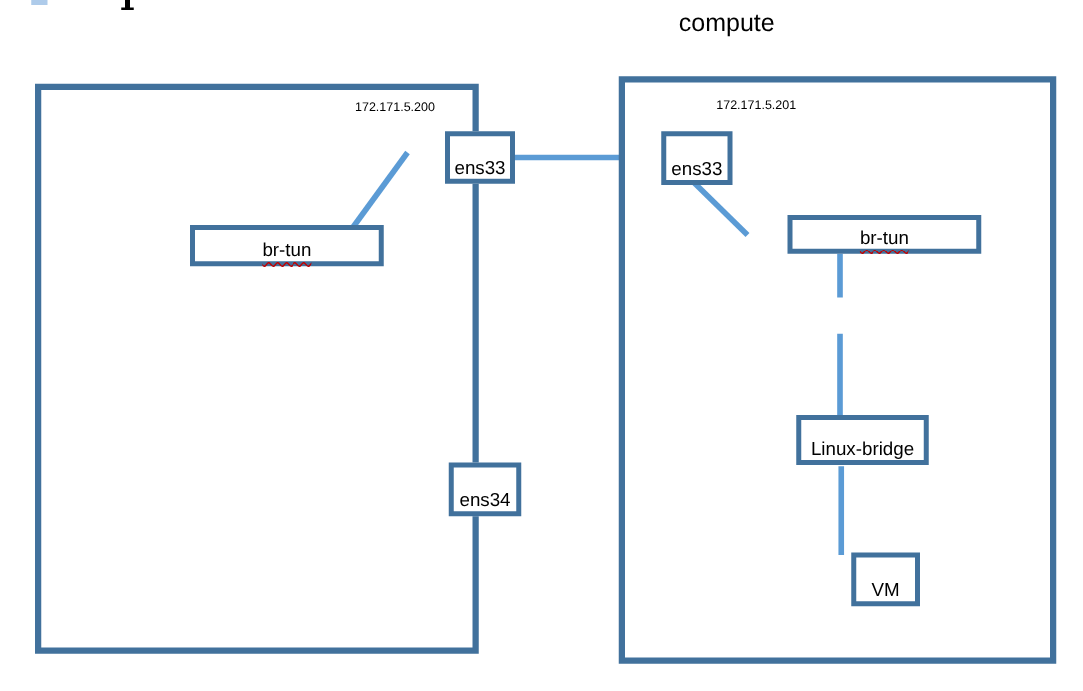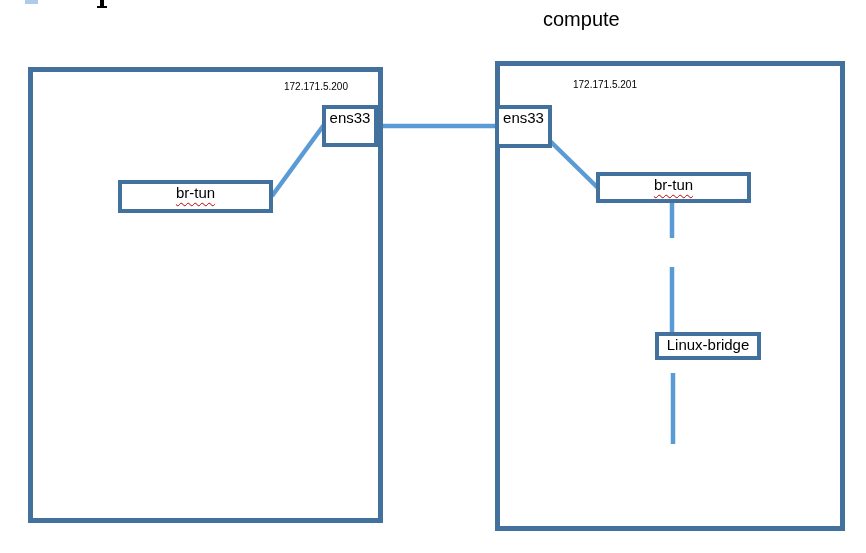--- a/index.html
+++ b/index.html
@@ -39,25 +39,26 @@
     width: 866px; height: 553px;
     z-index: 1;
     pointer-events: none;
   }
   .node {
     position: absolute;
     background: #ffffff;
     border: 4px solid var(--box-border);
     z-index: 3;
     display: flex;
-    align-items: flex-start;
+    align-items: flex-end;
     justify-content: center;
     font-size: 15px;
     color: var(--text);
     white-space: nowrap;
+    margin-left: 34px;
   }
   .misspelled {
     text-decoration-line: underline;
     text-decoration-style: wavy;
     text-decoration-color: var(--spellcheck);
     text-decoration-thickness: 1px;
     text-underline-offset: 4px;
   }
   .ip-label {
     position: absolute;
@@ -114,32 +115,38 @@
   <div class="ip-label" style="left:284px; top:81px;">172.171.5.200</div>
 
   <div class="node" style="left:322px; top:105px; width:56px; height:42px;">
     <span>ens33</span>
   </div>
 
   <div class="node" style="left:118px; top:180px; width:155px; height:33px;">
     <span class="misspelled">br-tun</span>
   </div>
 
+  <div class="node" style="left:325px; top:370px; width:58px; height:43px;">
+    <span>ens34</span>
+  </div>
 
   <div class="host-box" style="left:495px; top:61px; width:350px; height:470px;"></div>
 
   <div class="ip-label" style="left:529px; top:79px;margin-left:44px;">172.171.5.201</div>
 
   <div class="node" style="left:495px; top:105px; width:57px; height:43px;">
     <span>ens33</span>
   </div>
 
   <div class="node" style="left:596px; top:172px; width:155px; height:31px;">
     <span class="misspelled">br-tun</span>
   </div>
 
 
-  <div class="node" style="left:655px; top:332px; width:106px; height:28px;">
+  <div class="node" style="left:603px; top:332px; width:106px; height:40px;">
     <span>Linux-bridge</span>
   </div>
 
+  <div class="node" style="left:647px; top:442px; width:55px; height:43px;">
+    <span>VM</span>
+  </div>
 
 </div>
 
 </body></html>

